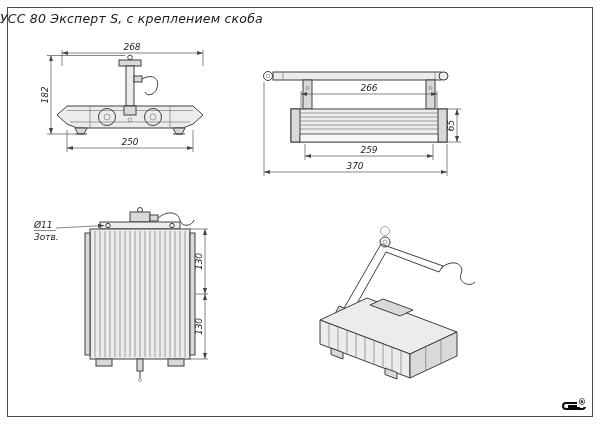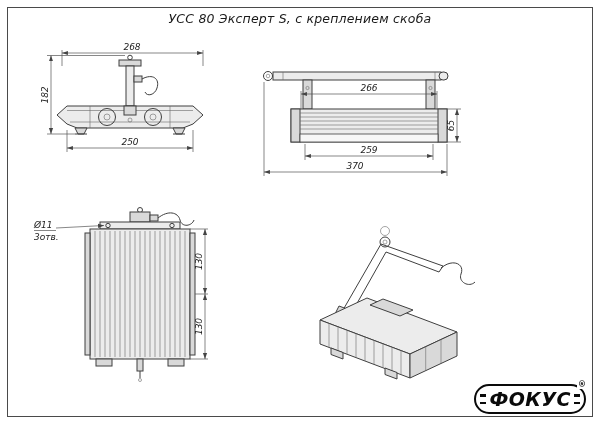--- a/index.html
+++ b/index.html
@@ -1,19 +1,19 @@
 <!DOCTYPE html>
 <html><head>
 <meta charset="utf-8">
 <style>
   html,body { margin:0; padding:0; }
   body { background:#f2f2f2; font-family:"DejaVu Sans", sans-serif; }
   .page { position:relative; width:600px; height:424px; background:#ffffff; overflow:hidden; }
   .frame { position:absolute; inset:7px; border:1.2px solid #4a4a4a; pointer-events:none; }
-  .title { position:absolute; top:11px; left:0; right:0; text-align:center;
+  .title { position:absolute; top:11px; left:0; right:0; 
            font:italic 12.5px "DejaVu Sans", sans-serif; color:#1a1a1a; letter-spacing:.2px; }
   .view { position:absolute; }
 
   svg .o    { stroke:#3f3f3f; stroke-width:1;   fill:none; }
   svg .f1   { stroke:#3f3f3f; stroke-width:1;   fill:#ececec; }
   svg .f2   { stroke:#3f3f3f; stroke-width:1;   fill:#d9d9d9; }
   svg .f3   { stroke:#3f3f3f; stroke-width:.8;  fill:#f7f7f7; }
   svg .thin { stroke:#6a6a6a; stroke-width:.6;  fill:none; }
   svg .dim  { stroke:#555;    stroke-width:.7;  fill:none; }
   svg .dimtxt { font:italic 9px "DejaVu Sans", sans-serif; fill:#222; }
@@ -218,17 +218,16 @@
       <path class="thin" d="M44,121.4v24M53,124.8v24M62,128.2v24M71,131.6v24M80,135v24M89,138.4v24M98,141.8v24M107,145.2v24M116,148.6v24"></path>
       <polygon class="f2" points="125,152 172,130 172,154 125,176"></polygon>
       <path class="thin" d="M140.7,144.7v24M156,137.5v24"></path>
       <polygon class="f2" points="46,146 58,150.5 58,157 46,152.5"></polygon>
       <polygon class="f2" points="100,166 112,170.5 112,177 100,172.5"></polygon>
     </g>
   </svg>
 
   <div class="logo">
     <div class="logo-capsule">
-      <span class="logo-text">ФОКУС</span>
       <span class="logo-reg">®</span>
     </div>
   </div>
 </div>
 
 </body></html>

